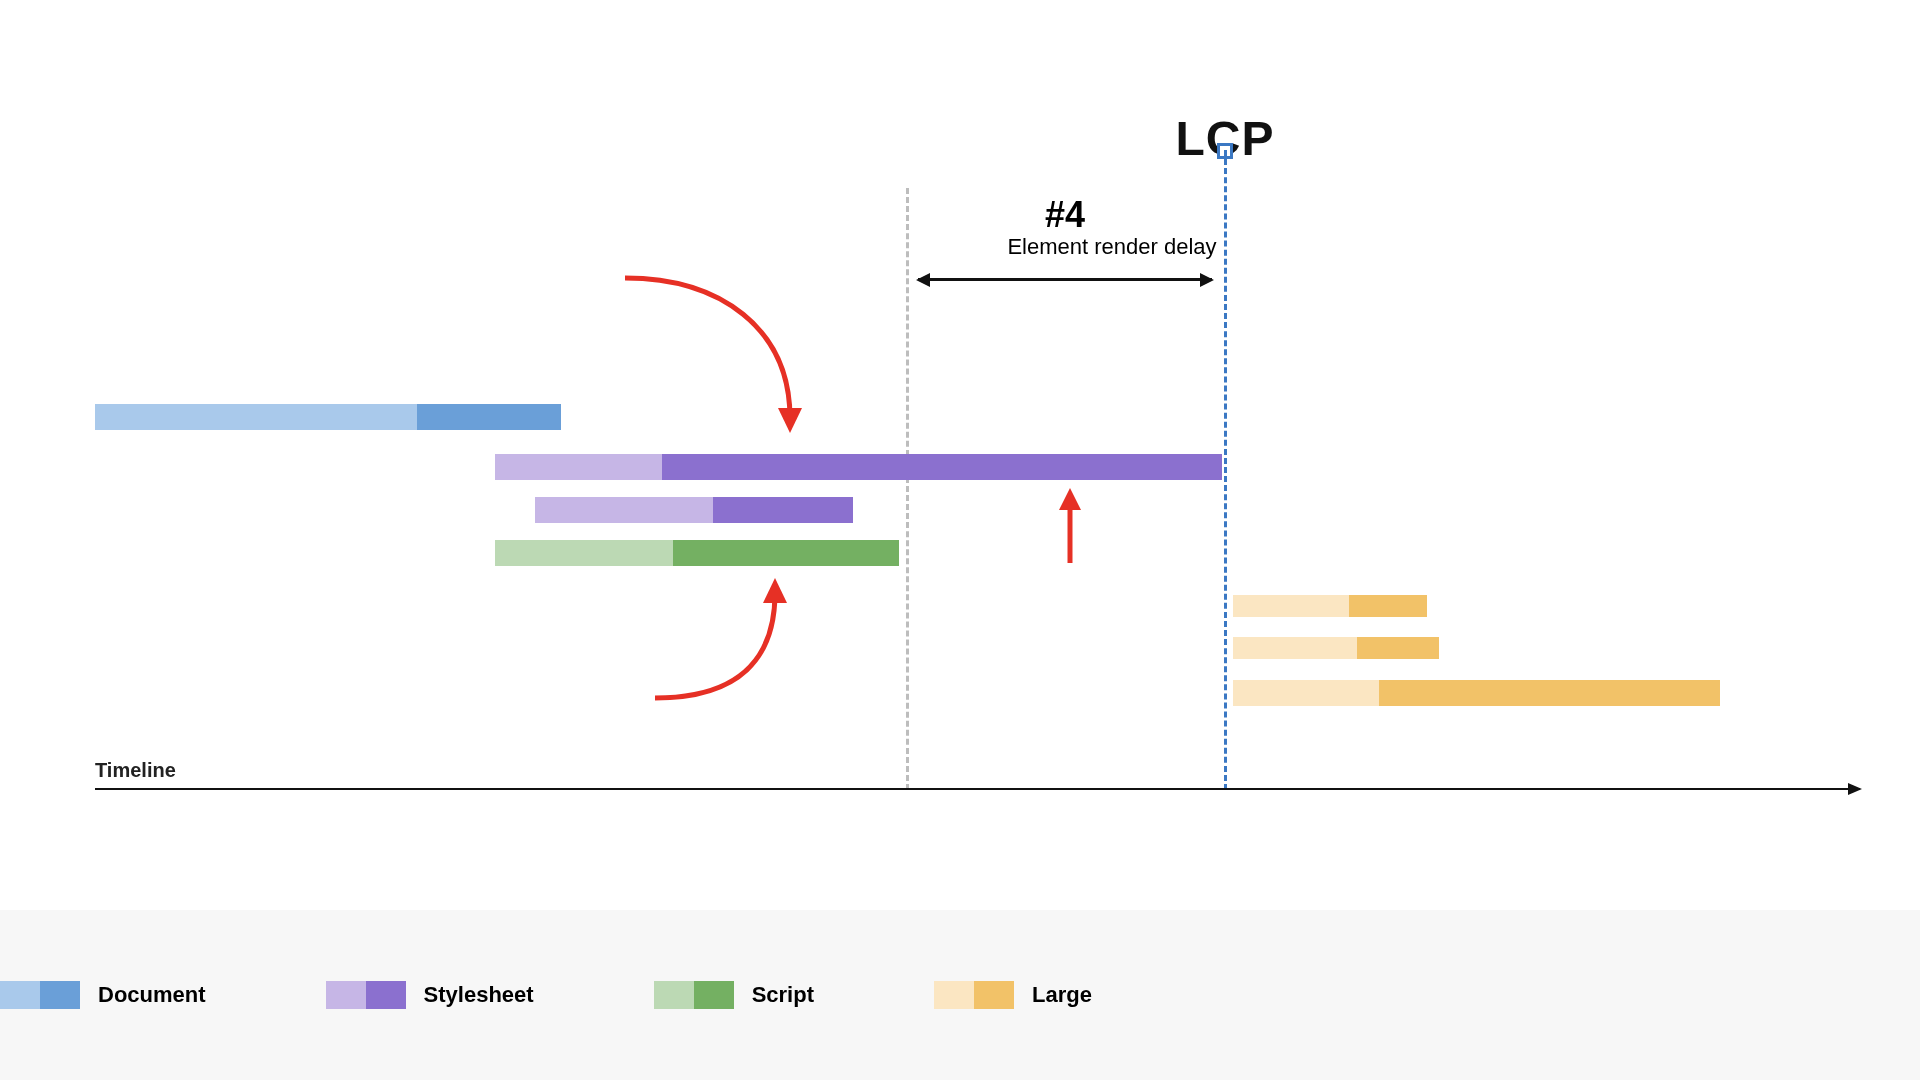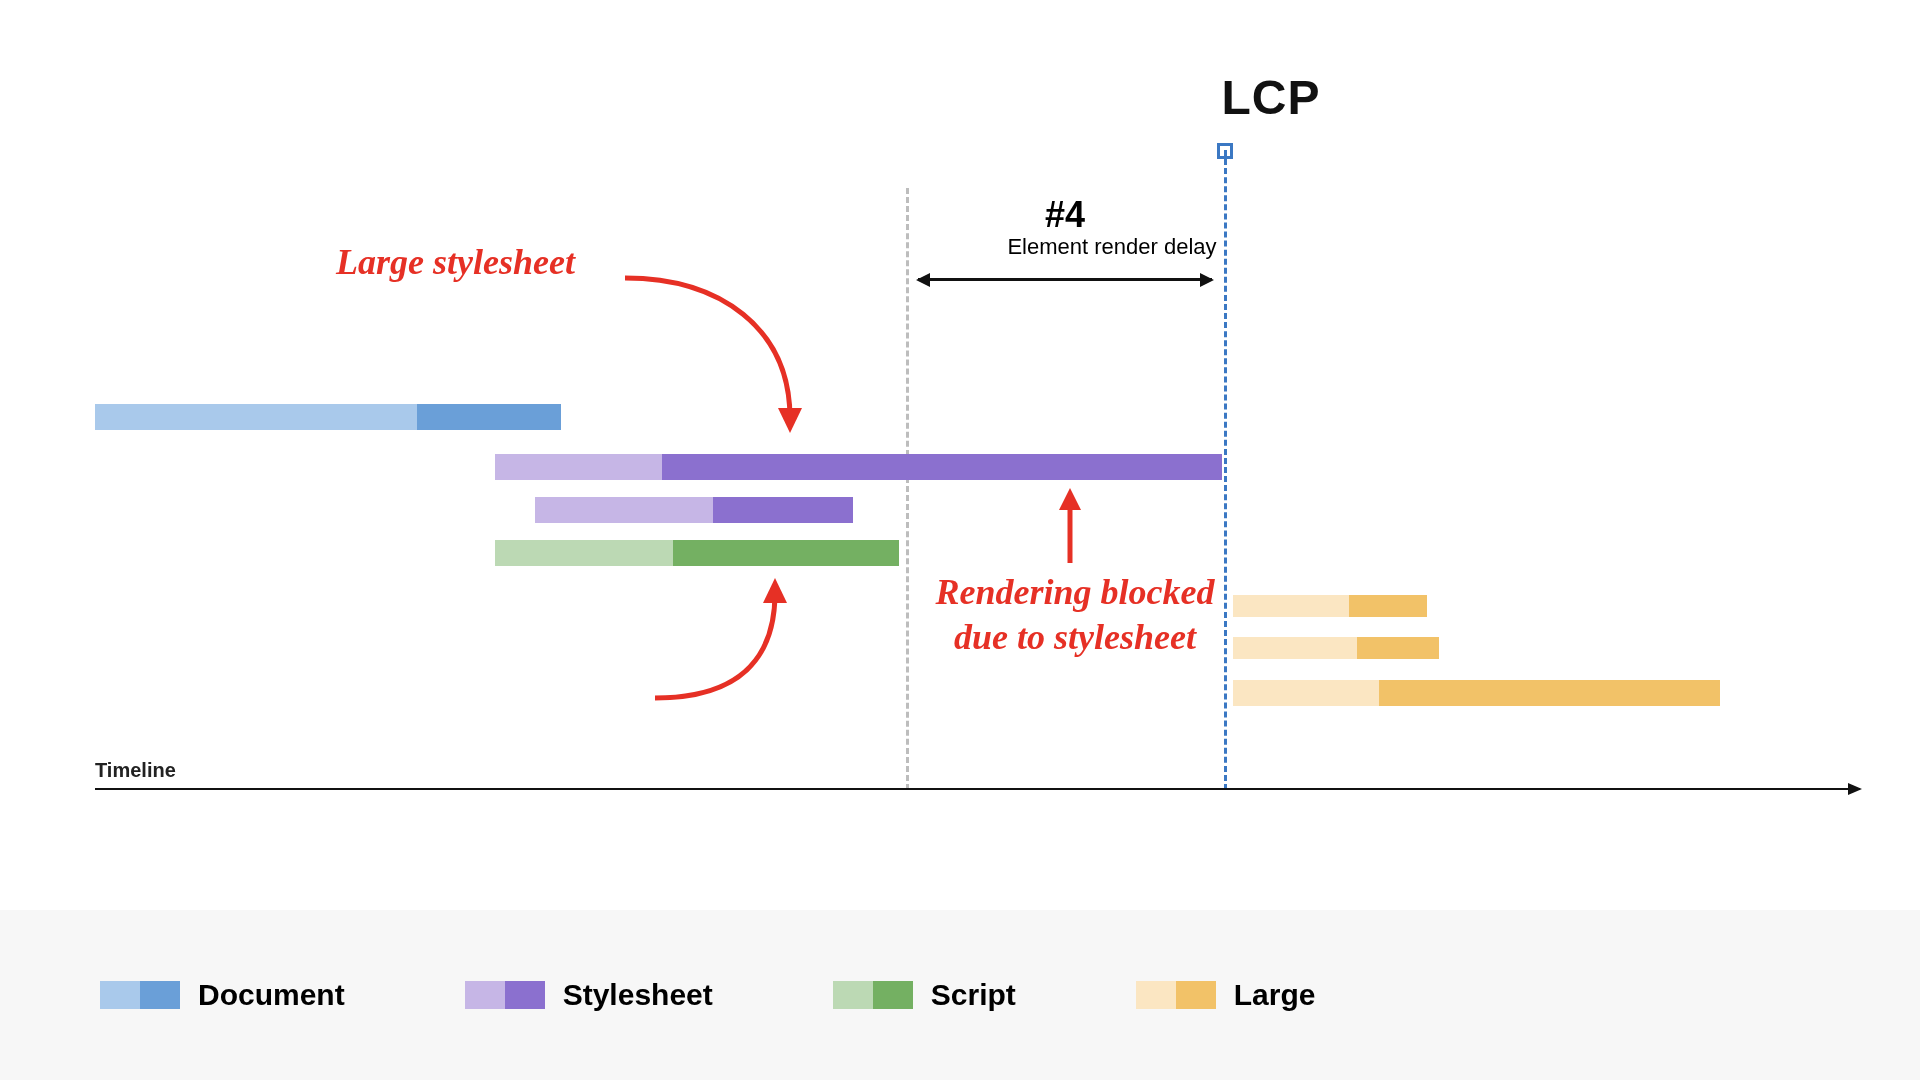--- a/index.html
+++ b/index.html
@@ -28,22 +28,21 @@
   
   .footer {
     position: absolute;
     left: 0; right: 0;
     bottom: 0;
     height: 170px;
     background: #f7f7f7;
     display: flex;
     align-items: center;
     gap: 120px;
-    padding-left: 100px;
-    font-size: 30px;
+    font-size: 22px;
     font-weight: 600;
   }
   .legend-item { display: flex; align-items: center; gap: 18px; }
   .swatch {
     width: 80px; height: 28px; display: flex;
   }
   .swatch .sw-l, .swatch .sw-d { flex: 1; height: 100%; }
 
   
   .axis {
@@ -152,21 +151,21 @@
 
   svg.arrow { position: absolute; overflow: visible; }
   .arrow path { stroke: #e63025; stroke-width: 5; fill: none; }
   .arrowhead { fill: #e63025; }
 </style>
 </head>
 <body>
 
 <div class="canvas">
 
-  <div class="lcp-title" style="left:1271px;">LCP</div>
+  <div class="lcp-title" style="left:1225px;margin-top:41px;">LCP</div>
   <div class="lcp-handle" style="left:1225px;"></div>
   <div class="lcp-line" style="left:1224px;"></div>
 
   <div class="mid-line" style="left:906px;"></div>
 
   <div class="phase-num" style="left:1065px;">#4</div>
   <div class="phase-sub" style="left:1065px;margin-left:47px;">Element render delay</div>
   <div class="phase-arrow" style="left:918px; width:294px;"></div>
 
   <div class="bar" style="left:95px; top:404px; width:466px;">
@@ -198,32 +197,30 @@
     <div class="seg-dark" style="width:40%; background:#f2c268;"></div>
   </div>
   <div class="bar" style="left:1233px; top:680px; width:487px; height:26px;">
     <div class="seg-light" style="width:30%; background:#fbe6c2;"></div>
     <div class="seg-dark" style="width:70%; background:#f2c268;"></div>
   </div>
 
   <div class="axis"></div>
   <div class="axis-label">Timeline</div>
 
-  <div class="hand" style="left:336px; top:240px;">Large stylesheet</div>
   <svg class="arrow" style="left:620px; top:268px; width:220px; height:180px;">
     <path d="M5 10 C 100 10, 170 60, 170 150"></path>
     <polygon class="arrowhead" points="170,165 158,140 182,140"></polygon>
   </svg>
 
   <svg class="arrow" style="left:650px; top:578px; width:180px; height:140px;">
     <path d="M5 120 C 90 120, 125 80, 125 15"></path>
     <polygon class="arrowhead" points="125,0 113,25 137,25"></polygon>
   </svg>
 
-  <div class="hand hand-center" style="left:935px; top:570px;">Rendering blocked due to stylesheet</div>
   <svg class="arrow" style="left:1050px; top:488px; width:40px; height:80px;">
     <path d="M20 75 L20 15"></path>
     <polygon class="arrowhead" points="20,0 9,22 31,22"></polygon>
   </svg>
 
   <div class="footer">
     <div class="legend-item">
       <div class="swatch">
         <div class="sw-l" style="background:#a9c9eb;"></div>
           <div class="sw-d" style="background:#6a9fd8;"></div>

